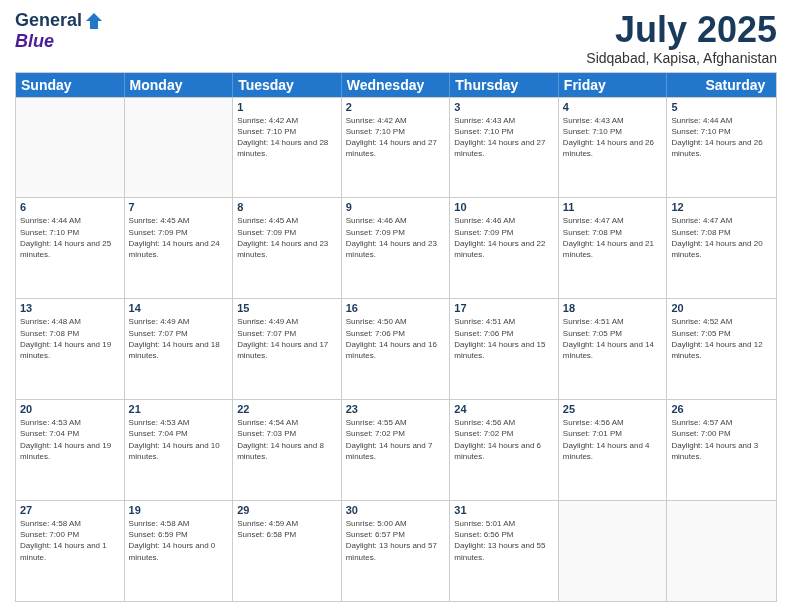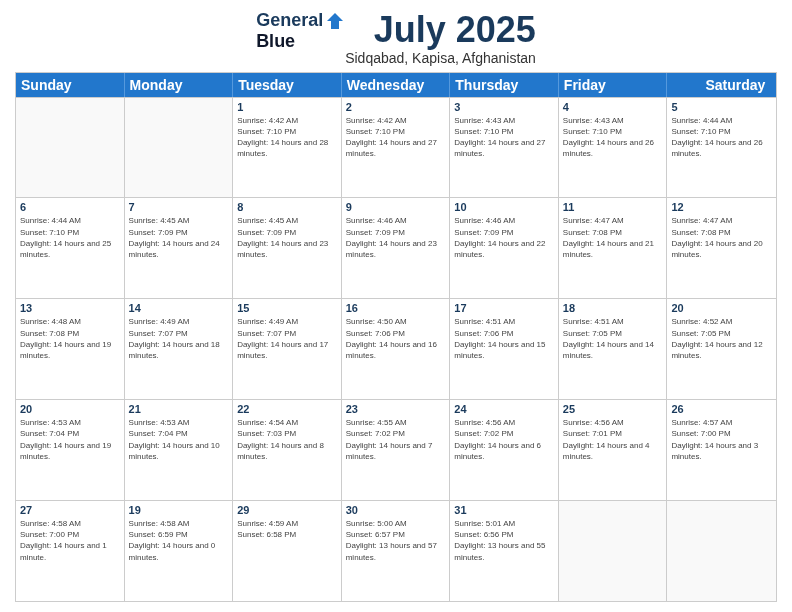--- a/index.html
+++ b/index.html
@@ -12,38 +12,38 @@
     }
     .page {
       width: 792px;
       height: 612px;
       padding: 10px 15px 10px 15px;
       display: flex;
       flex-direction: column;
     }
     .header {
       display: flex;
-      justify-content: center;
+      justify-content: space-between;
       align-items: flex-start;
       margin-bottom: 6px;
     }
     .logo {
       display: flex;
       flex-direction: column;
       align-items: flex-start;
     }
     .logo-text {
       display: flex;
       align-items: center;
       font-size: 18px;
       font-weight: bold;
       color: #1a3a5c;
     }
     .logo-general { color: #1a3a5c; }
-    .logo-blue { color: #0f172a; }
+    .logo-blue { color: #4c1d95; font-style: italic; }
     .logo-icon {
       width: 20px;
       height: 20px;
       margin-left: 2px;
     }
     .title-block {
       text-align: right;
     }
     .main-title {
       font-size: 36px;

